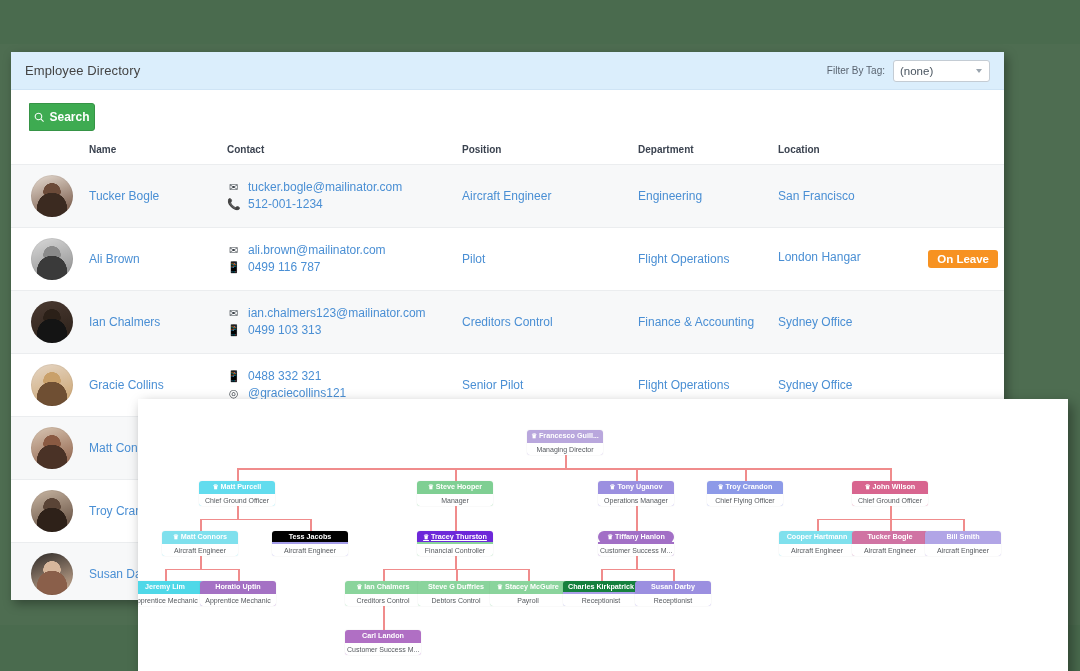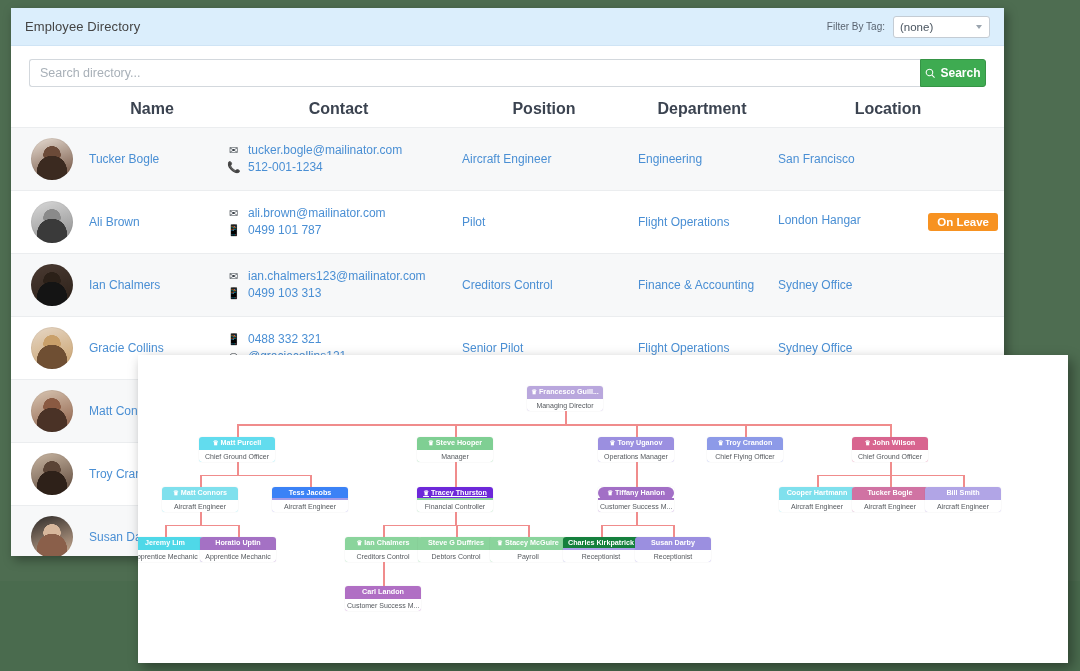--- a/index.html
+++ b/index.html
@@ -3,21 +3,21 @@
 <meta charset="utf-8">
 <style>
   * { box-sizing: border-box; }
   html, body {
     margin: 0; padding: 0;
     width: 1080px; height: 671px;
     background: #4a6b4e;
     font-family: "Liberation Sans", sans-serif;
     overflow: hidden;
   }
-  #root { position: relative; width: 1080px; height: 581px; background: #4e6d51; }
+  #root { position: relative; width: 1080px; height: 581px; background: #4e6d51; margin-top: 44px; }
 
   
   .directory-window {
     position: absolute; left: 11px; top: 8px;
     width: 993px; height: 548px;
     background: #ffffff;
     box-shadow: 3px 4px 10px rgba(0,0,0,.35);
     overflow: hidden;
   }
   .dir-header {
@@ -56,21 +56,21 @@
     width: 66px; height: 28px; background: #3eab51;
     border: 1px solid #369446; border-radius: 0 3px 3px 0;
     color: #fff; font-size: 12px; font-weight: bold;
     display: flex; align-items: center; justify-content: center; gap: 4px;
     cursor: pointer;
   }
   .search-btn svg { width: 11px; height: 11px; fill: #fff; }
 
   table.dir-table { width: 100%; border-collapse: collapse; table-layout: fixed; }
   .dir-table th {
-    text-align: center; font-size: 16px; color: #3b4350; font-weight: bold;
+    text-align: left; font-size: 10px; color: #3b4350; font-weight: bold;
     padding: 2px 6px 9px 6px;
   }
   .col-av   { width: 72px; }
   .col-name { width: 138px; }
   .col-ct   { width: 235px; }
   .col-pos  { width: 176px; }
   .col-dep  { width: 140px; }
   .col-loc  { width: 232px; }
 
   .dir-table tr.row-even td { background: #f7f8f9; }
@@ -148,21 +148,20 @@
       <div class="filter-zone">
         <span class="filter-label">Filter By Tag:</span>
         <div class="filter-select">
           <span>(none)</span>
           <span class="caret"></span>
         </div>
       </div>
     </div>
 
     <div class="search-row">
-      <input class="search-input" type="text" placeholder="Search directory..." style="">
       <div class="search-btn">
         <svg viewBox="0 0 16 16">
           <path d="M6.5 1a5.5 5.5 0 1 0 3.2 9.98l3.66 3.66 1.06-1.06-3.66-3.66A5.5 5.5 0 0 0 6.5 1zm0 1.5a4 4 0 1 1 0 8 4 4 0 0 1 0-8z"></path>
         </svg>
         <span>Search</span>
       </div>
     </div>
 
     <table class="dir-table">
       <colgroup>
@@ -208,21 +207,21 @@
               <div class="avatar" style="background:radial-gradient(circle at 50% 78%, #3a3a3a 0 38%, transparent 39%),radial-gradient(circle at 50% 40%, #8a8a8a 0 26%, transparent 27%),linear-gradient(160deg, #d9d9d9, #8a8a8a);"></div>
             </td>
             <td><span class="cellname">Ali Brown</span></td>
             <td>
               <div class="contact-line">
                 <span class="ic">✉</span>
                 <span>ali.brown@mailinator.com</span>
               </div>
               <div class="contact-line">
                 <span class="ic">📱</span>
-                <span>0499 101 787</span>
+                <span>0499 116 787</span>
               </div>
             </td>
             <td><span class="cellpos">Pilot</span></td>
             <td><span class="celldep">Flight Operations</span></td>
             <td><span class="cellloc">London Hangar</span><span class="badge-onleave">On Leave</span></td>
           </tr>
           <tr class="row-even">
             <td>
               <div class="avatar" style="background:radial-gradient(circle at 50% 78%, #141414 0 38%, transparent 39%),radial-gradient(circle at 50% 40%, #2b2018 0 26%, transparent 27%),linear-gradient(160deg, #4a3a32, #2b2018);"></div>
             </td>
@@ -344,21 +343,21 @@
           <div class="nbody" style="border-top: 1px solid rgb(216, 101, 143); box-shadow: rgb(216, 101, 143) 0px 0px 0px 1px;">Chief Ground Officer</div>
         </div>
         <div class="node" style="left: 24px; top: 132px;">
           <div class="nhead" style="background: rgb(127, 224, 237);">
             <span class="crown">♛</span>
             <span>Matt Connors</span>
           </div>
           <div class="nbody" style="border-top: 1px solid rgb(127, 224, 237); box-shadow: rgb(127, 224, 237) 0px 0px 0px 1px;">Aircraft Engineer</div>
         </div>
         <div class="node" style="left: 134px; top: 132px;">
-          <div class="nhead" style="background: #3b82f6;">
+          <div class="nhead" style="background: #000000;">
             <span>Tess Jacobs</span>
           </div>
           <div class="nbody" style="border-top: 1px solid rgb(164, 156, 232); box-shadow: rgb(164, 156, 232) 0px 0px 0px 1px;">Aircraft Engineer</div>
         </div>
         <div class="node" style="left: 279px; top: 132px;">
           <div class="nhead" style="background: #6d28d9; text-decoration: underline;">
             <span class="crown">♛</span>
             <span>Tracey Thurston</span>
           </div>
           <div class="nbody" style="border-top: 1px solid rgb(138, 212, 156); box-shadow: rgb(138, 212, 156) 0px 0px 0px 1px;">Financial Controller</div>

